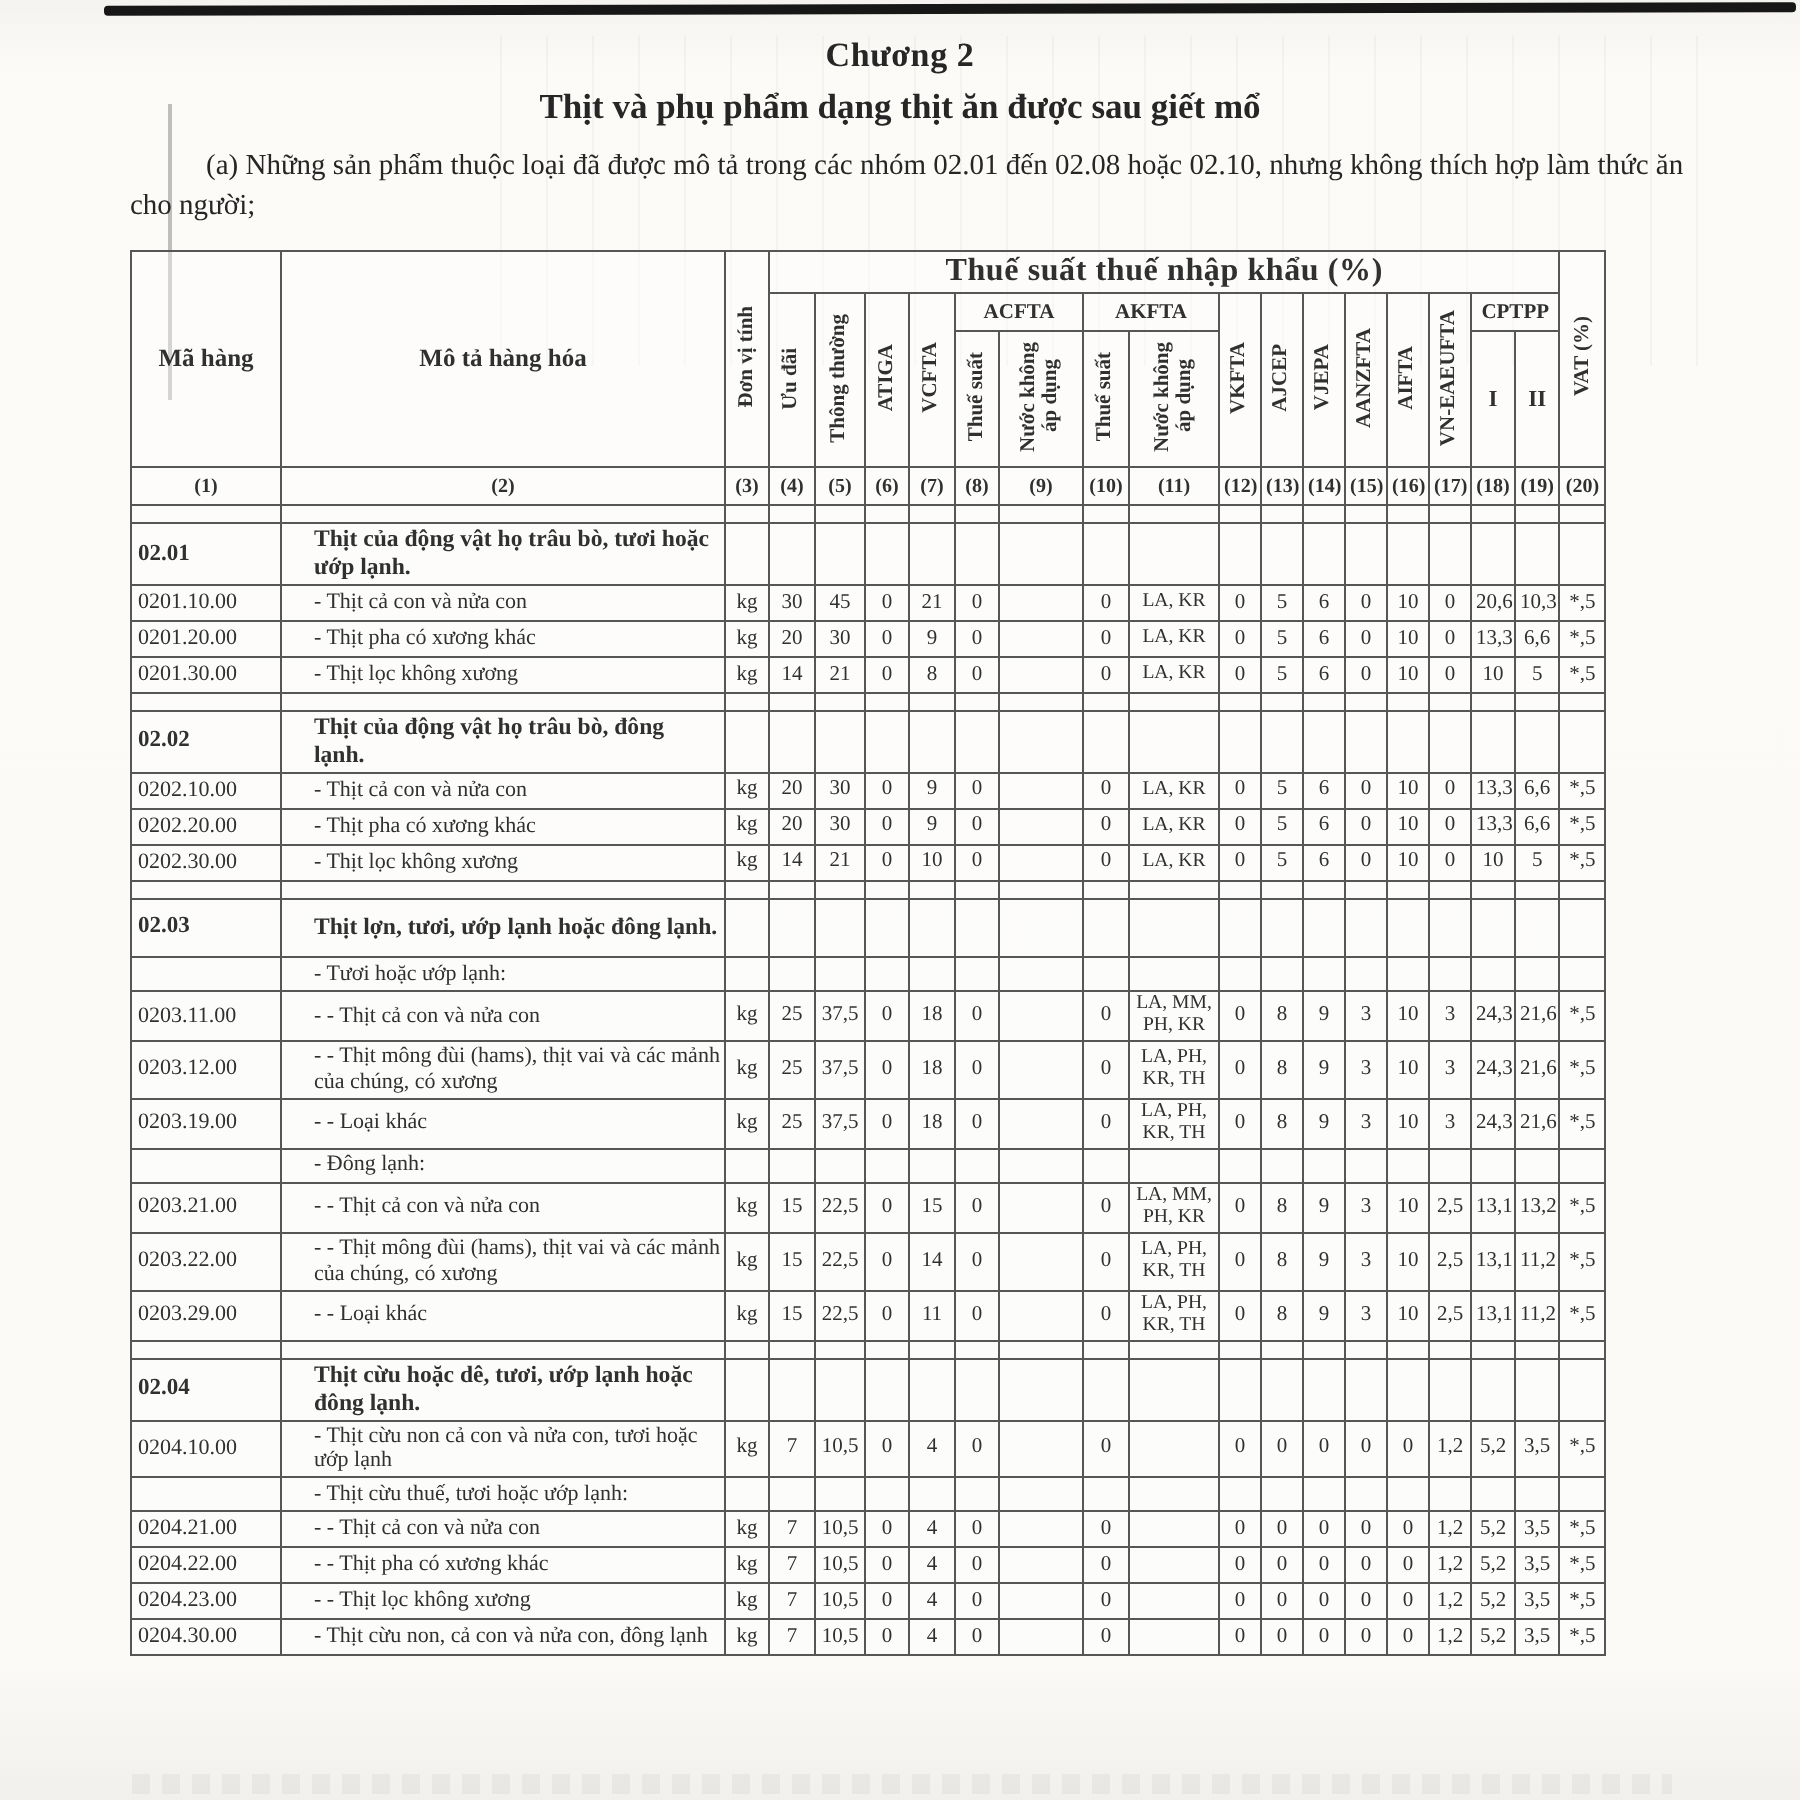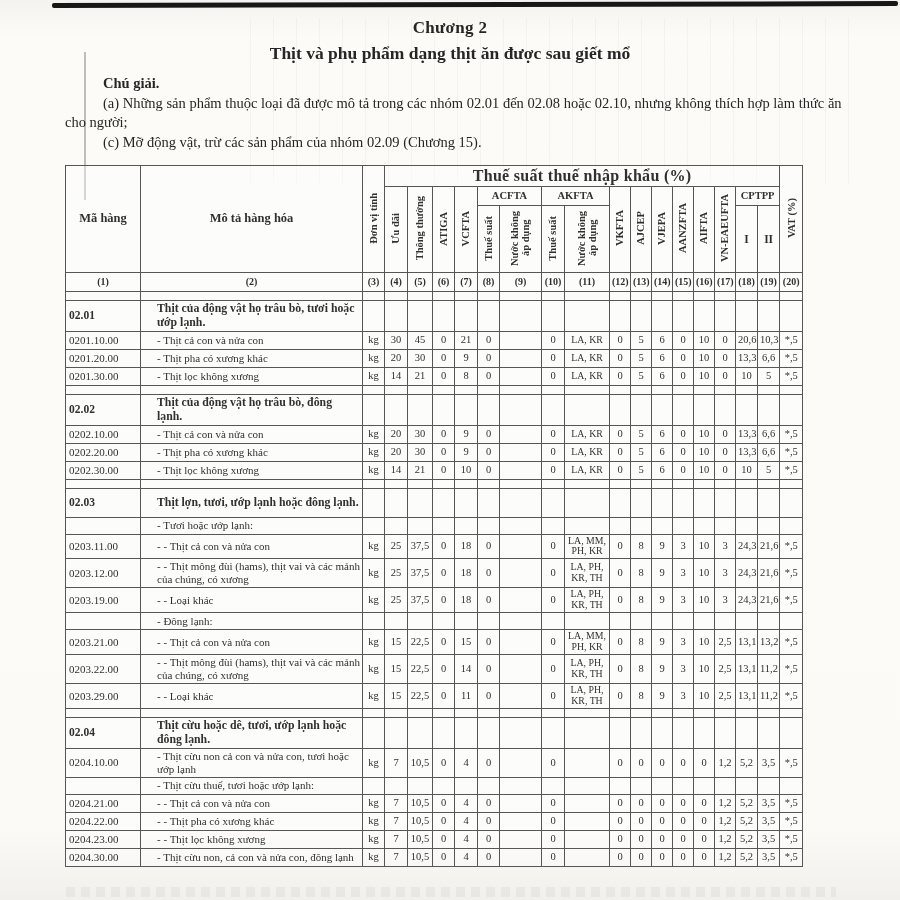--- a/index.html
+++ b/index.html
@@ -60,23 +60,21 @@
   <div class="artifact-top-band"></div>
   <div class="artifact-left-line"></div>
   <div class="artifact-ghost-top"></div>
   <div class="artifact-ghost-bottom"></div>
 
   <div class="content">
     <div class="chapter-title">Chương 2</div>
     <div class="chapter-subtitle">Thịt và phụ phẩm dạng thịt ăn được sau giết mổ</div>
 
     <div class="notes">
-      <p class="notes-heading">Chú giải.</p>
       <p>(a) Những sản phẩm thuộc loại đã được mô tả trong các nhóm 02.01 đến 02.08 hoặc 02.10, nhưng không thích hợp làm thức ăn cho người;</p>
-      <p>(c) Mỡ động vật, trừ các sản phẩm của nhóm 02.09 (Chương 15).</p>
     </div>
 
     <table class="tariff">
       <colgroup>
         <col style="width:75px">
           <col style="width:222px">
           <col style="width:22px">
           <col style="width:23px">
         <col style="width:25px">
           <col style="width:22px">

